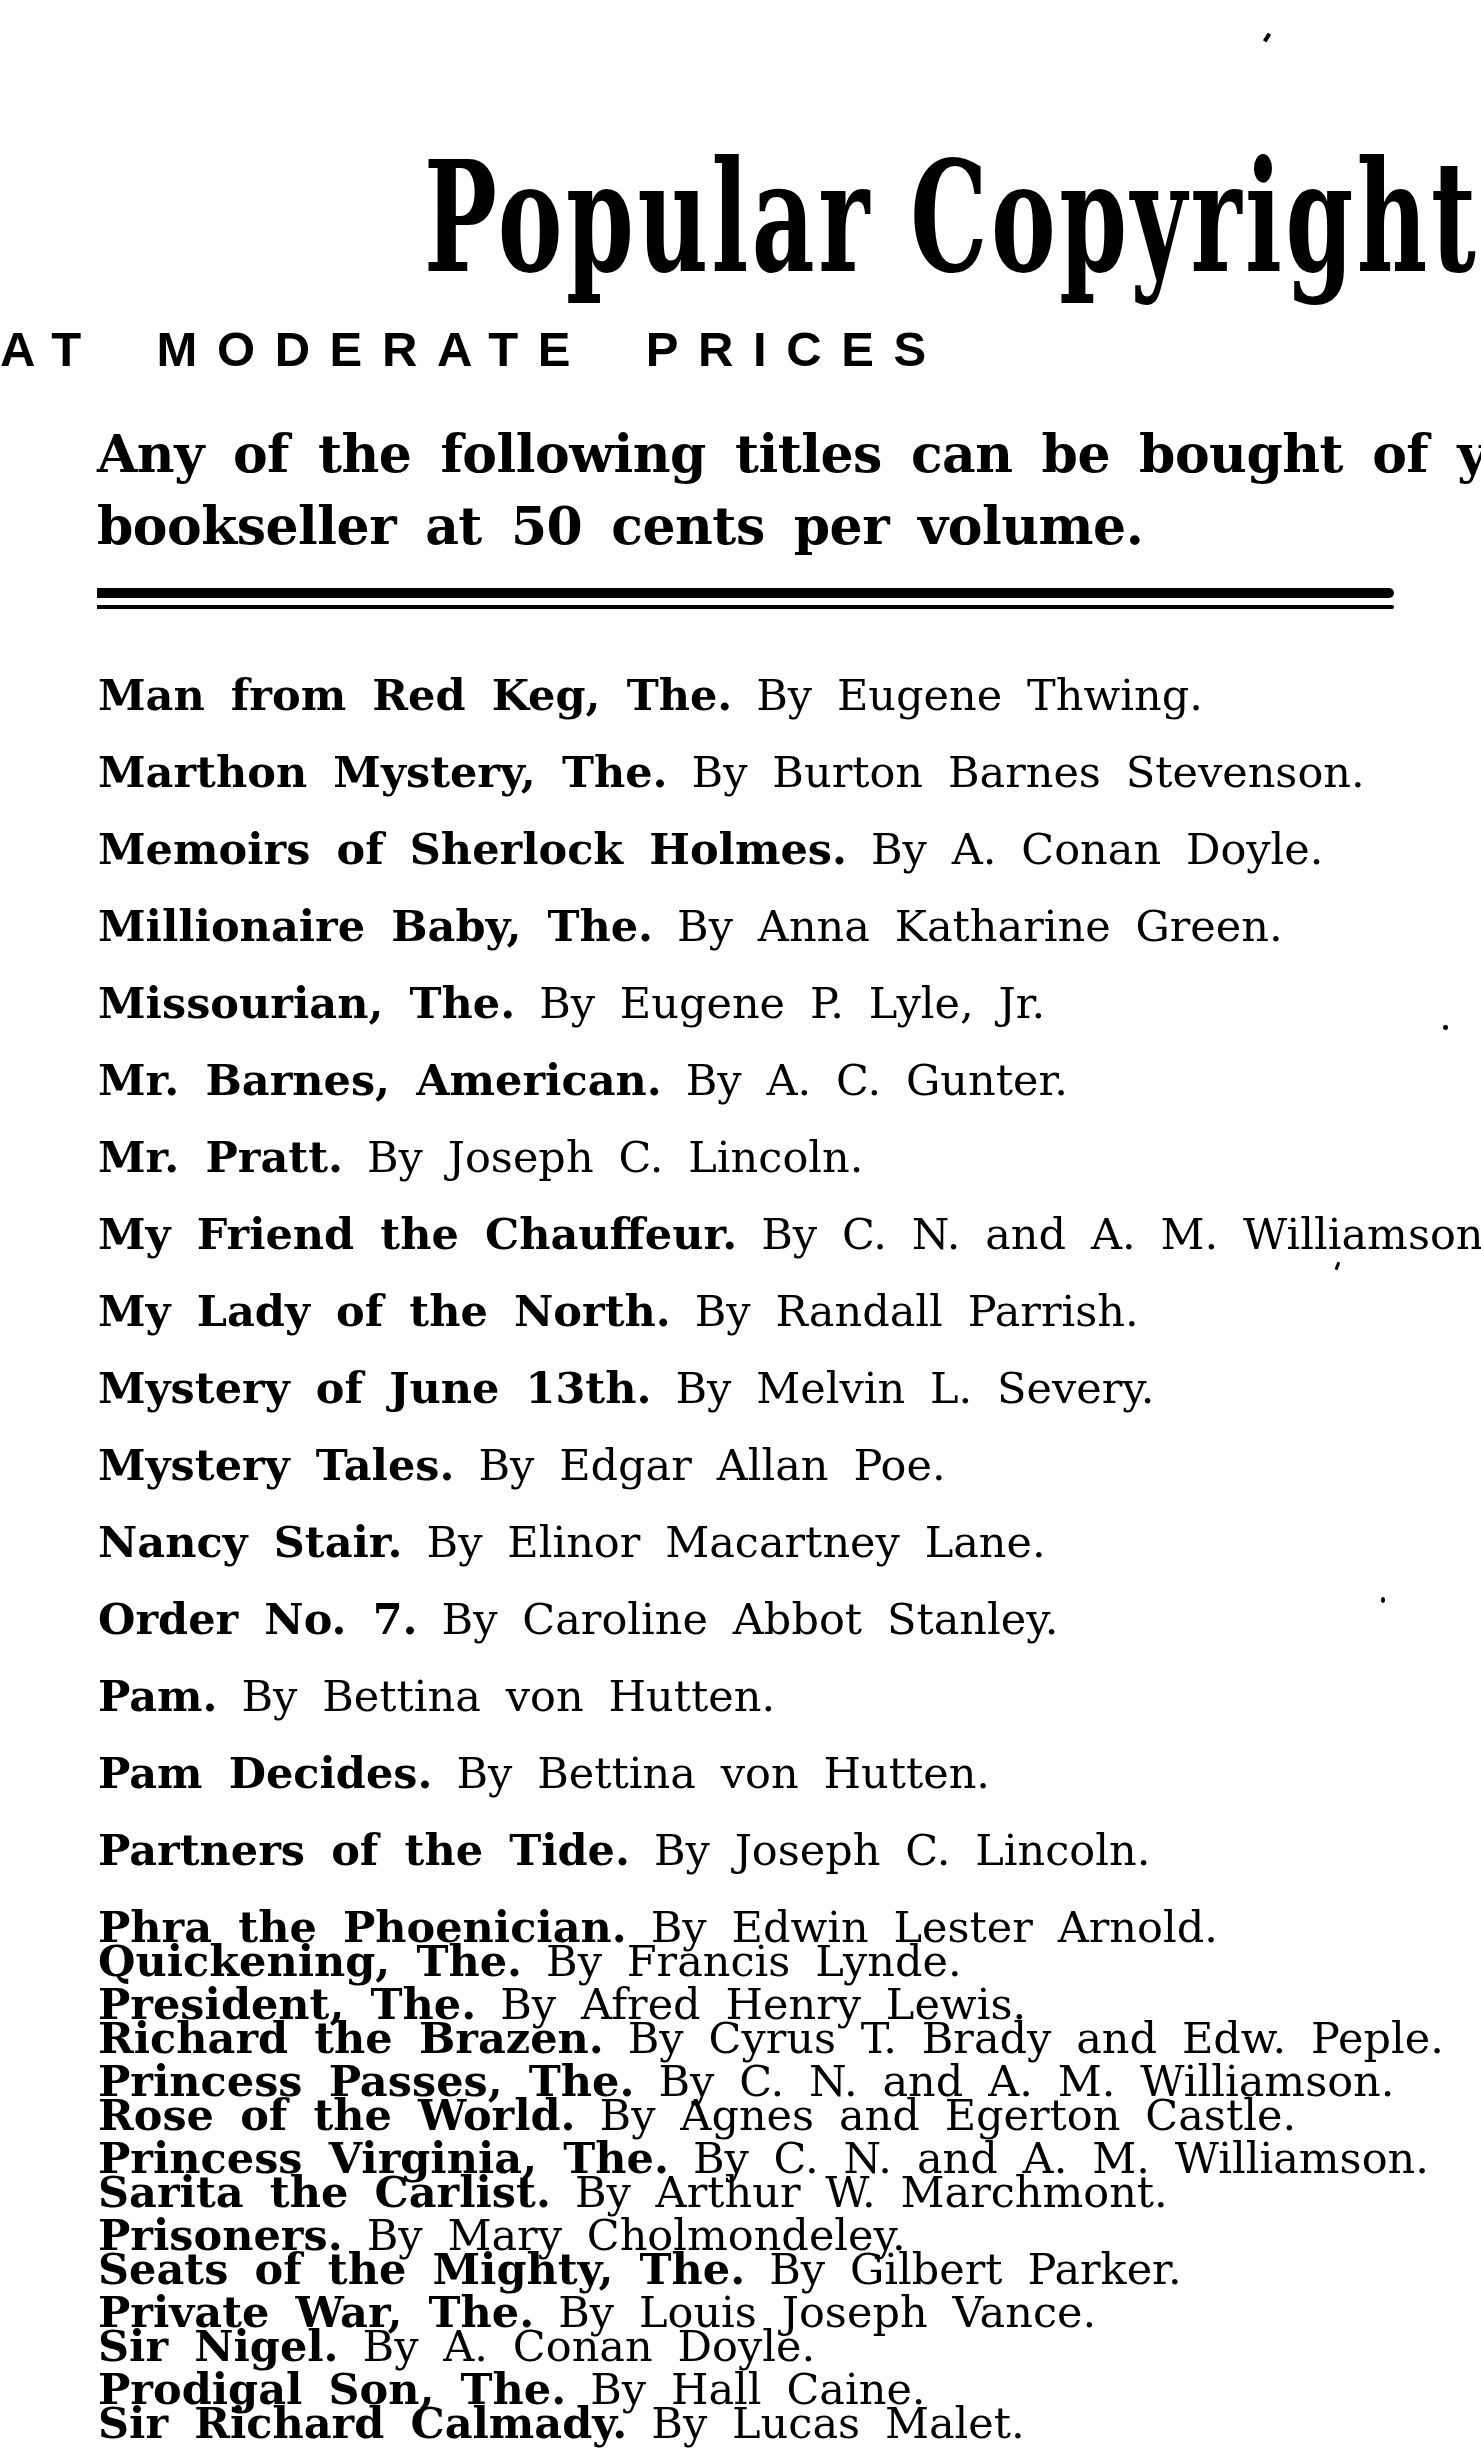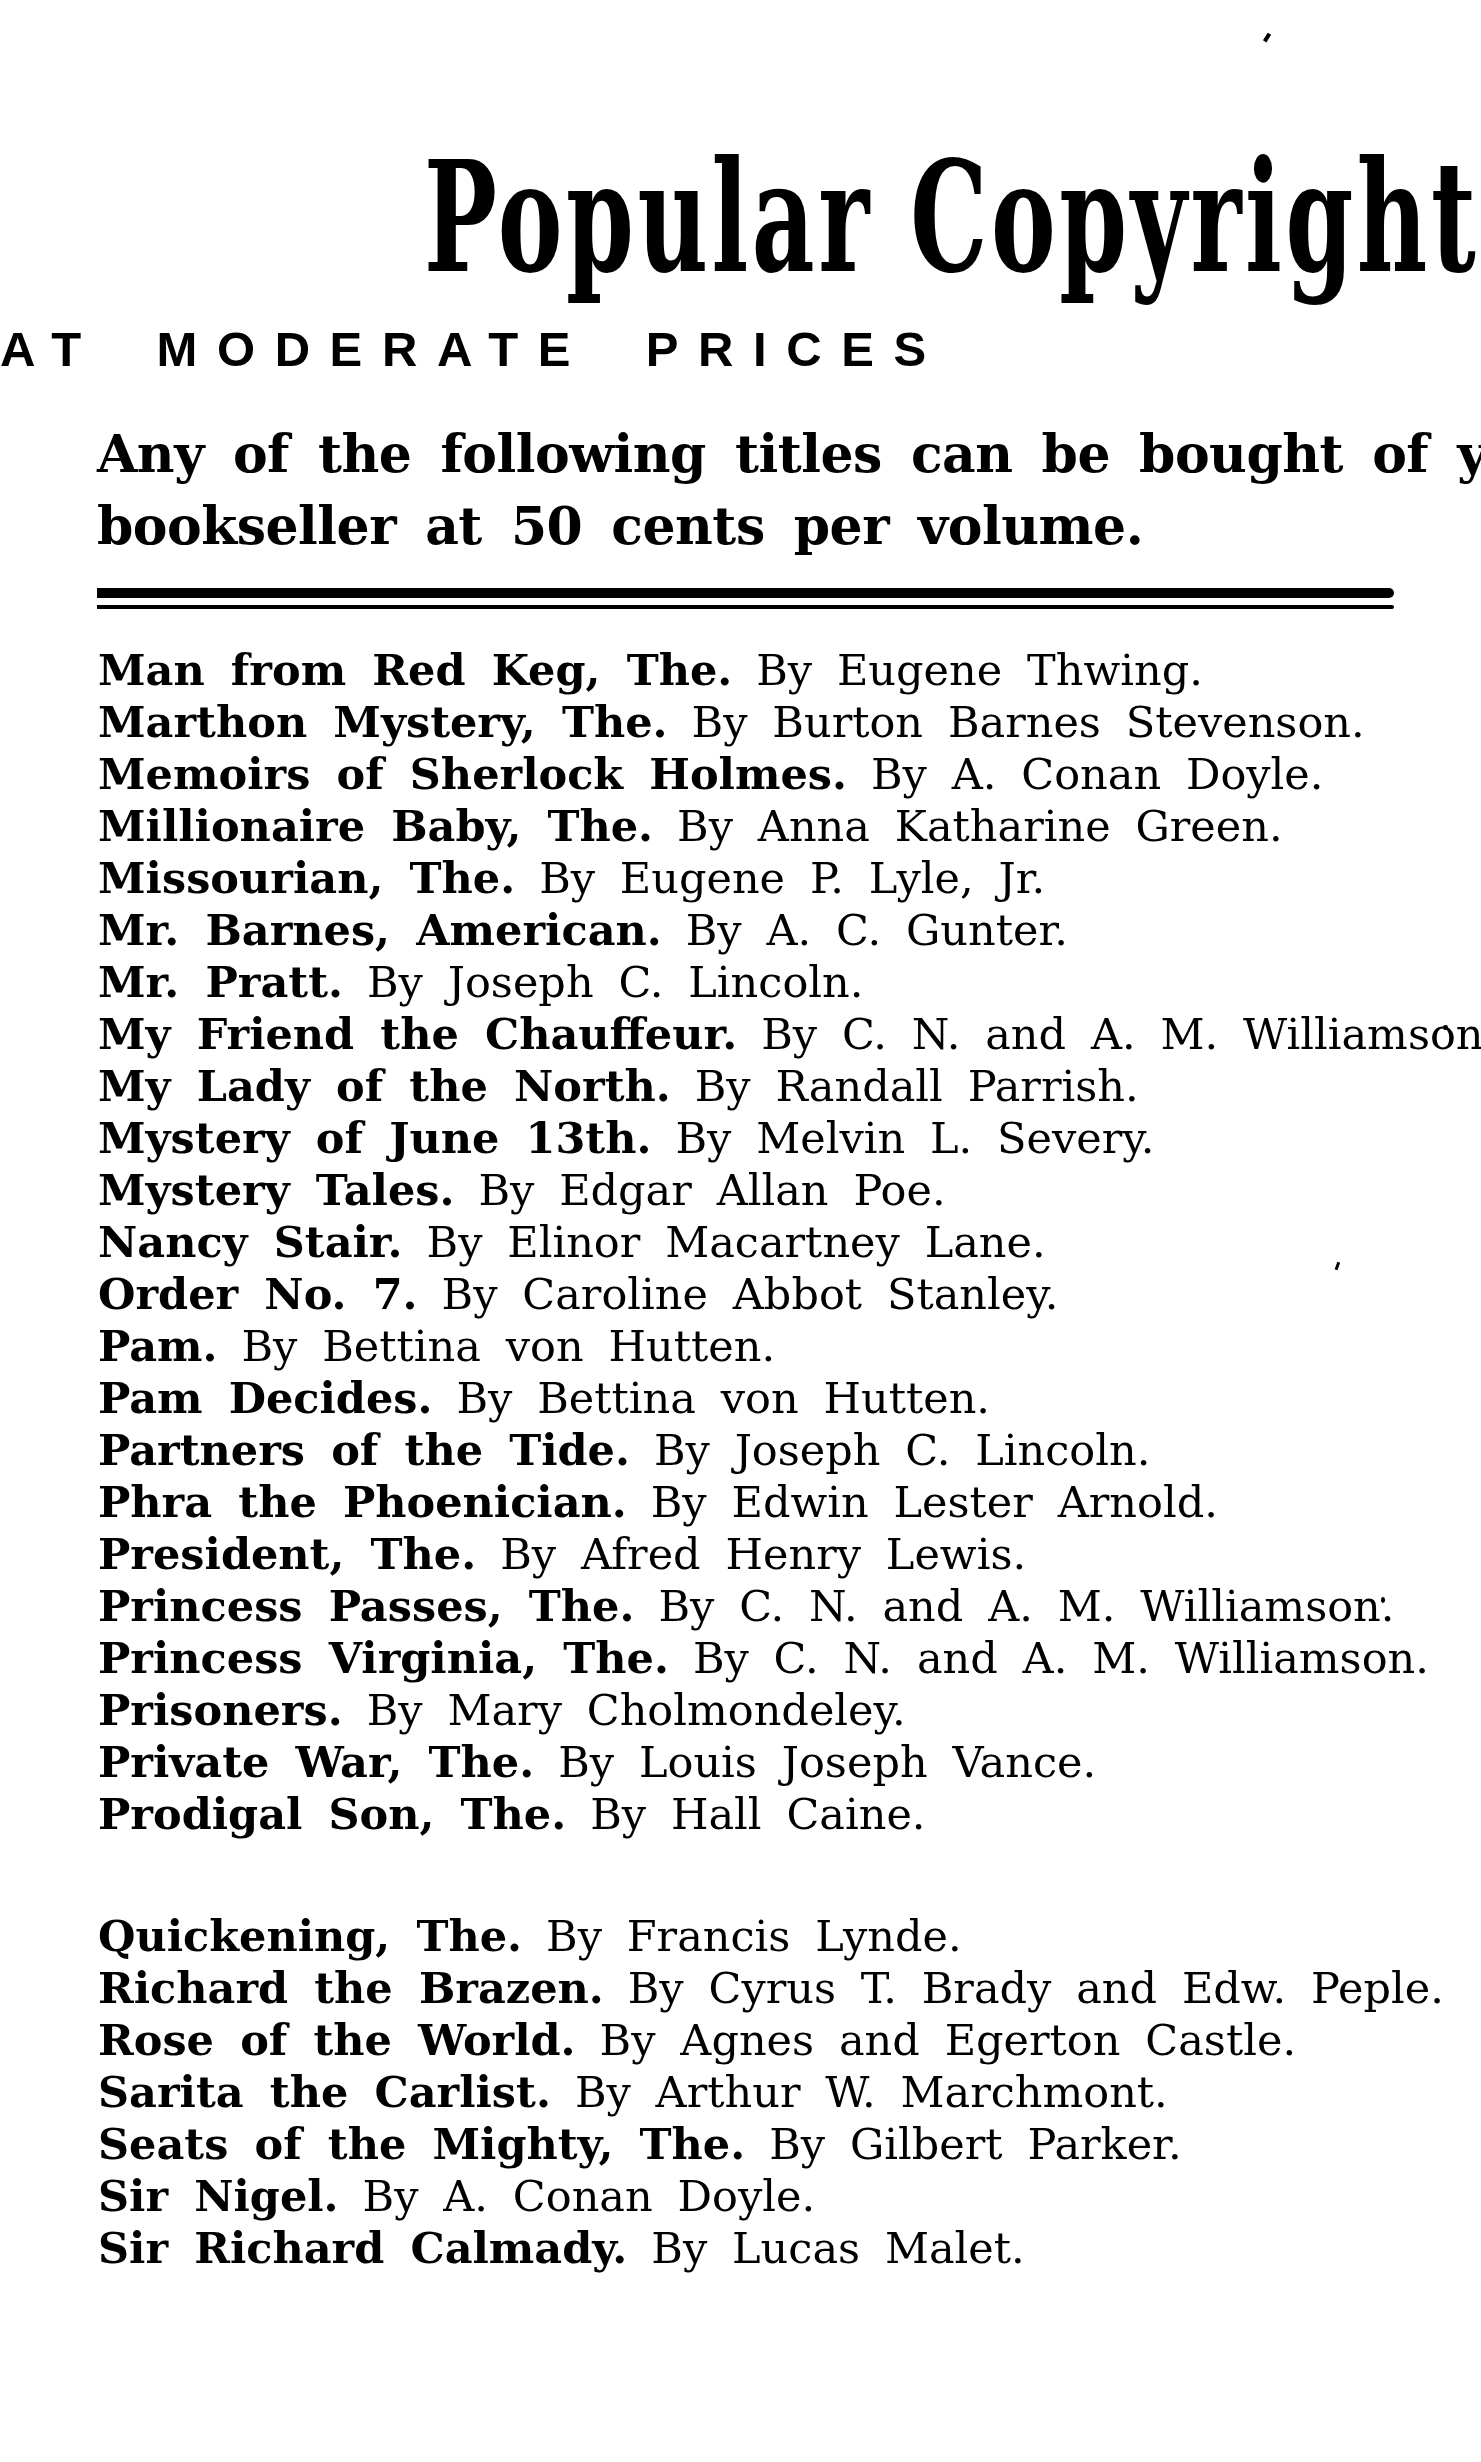--- a/index.html
+++ b/index.html
@@ -101,20 +101,21 @@
     list-style: none;
     font-size: 43px;
   }
   .book-list.group-1 { top: 644px; }
   .book-list.group-2 { top: 1910px; }
 
   .book-entry {
     line-height: 52px;
     white-space: nowrap;
     word-spacing: 0.26em;
+    margin-top: 25px;
   }
   .book-title {
     font-weight: bold;
   }
   .book-author {
     margin-left: 24px;
     font-weight: normal;
   }
 
   

